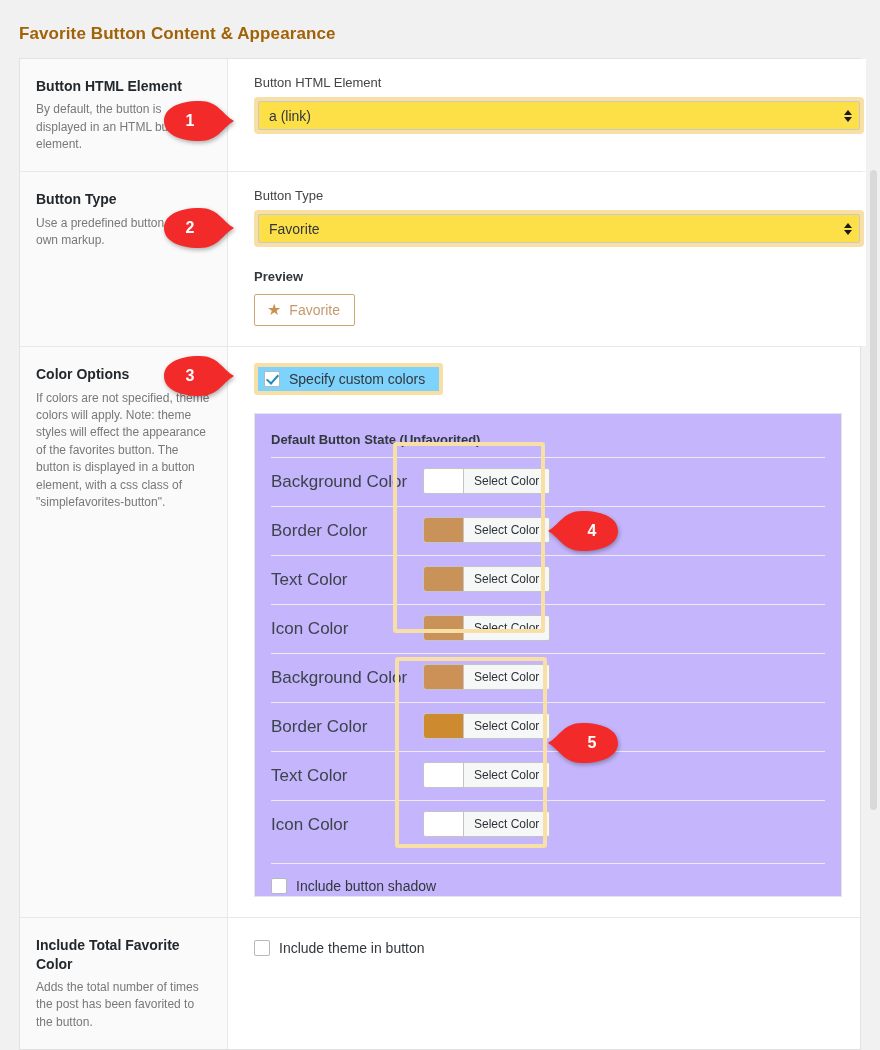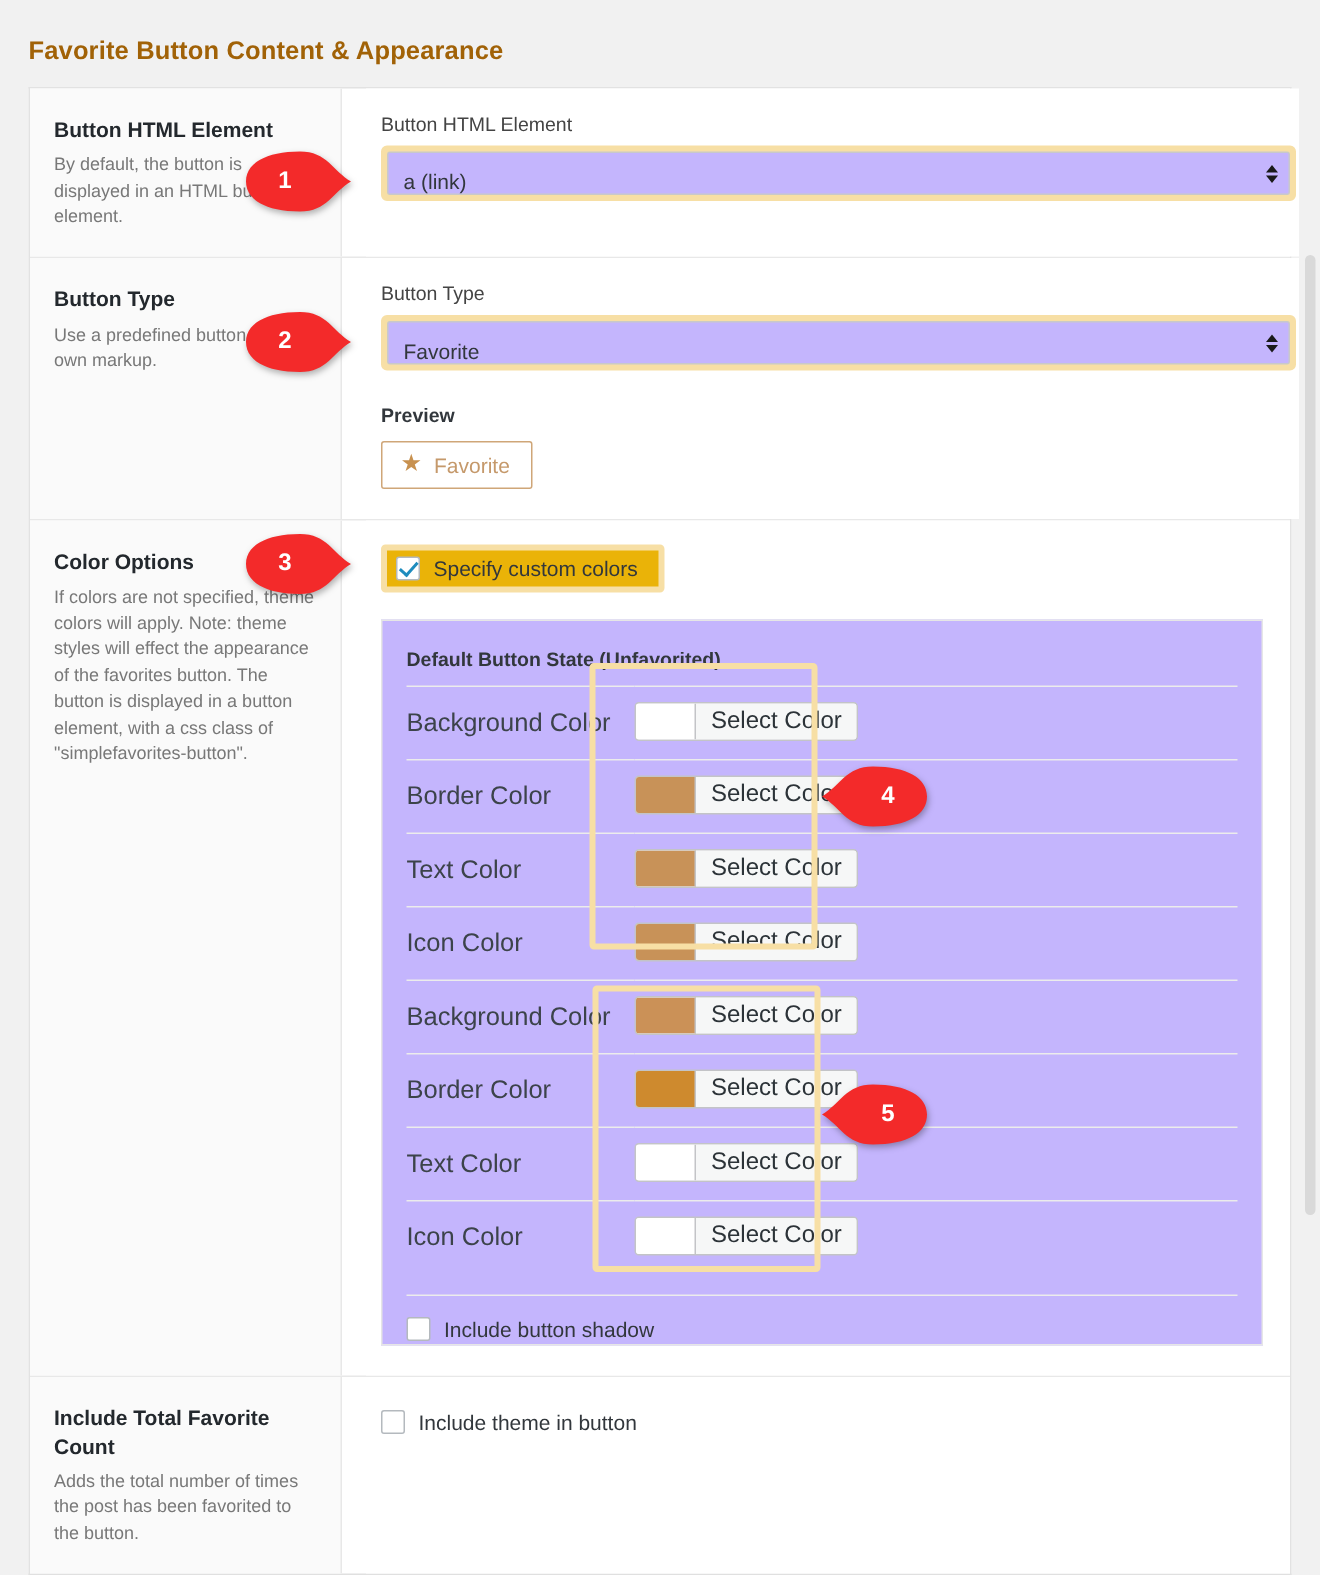--- a/index.html
+++ b/index.html
@@ -72,25 +72,25 @@
     border: 4px solid #f7dfa5;
     border-radius: 4px;
     display: block;
     width: 610px;
     background: #f7dfa5;
   }
   .sel {
     position: relative;
     width: 100%;
     height: 29px;
-    background: #c4b5fd;
+    background: #fde047;
     border: 1px solid #c9c9c9;
     border-radius: 2px;
     display: flex;
-    align-items: flex-end;
+    align-items: center;
     padding-left: 10px;
     font-size: 14px;
     color: #32373c;
   }
   .sel .arrows {
     position: absolute; right: 7px; top: 50%;
     transform: translateY(-50%);
     display: flex; flex-direction: column; gap: 2px;
   }
   .tri-up, .tri-dn { width:0; height:0; border-left:4px solid transparent; border-right:4px solid transparent; }
@@ -127,21 +127,21 @@
     border-width: 0 2px 2px 0;
     transform: rotate(42deg);
   }
   .cb-label { font-size: 14px; color: #32373c; }
 
   .hl-box-checkbox {
     border: 4px solid #f7dfa5;
     border-radius: 3px;
     display: inline-block;
     padding: 4px 14px 4px 6px;
-    background: #eab308;
+    background: #7dd3fc;
   }
 
   
   .color-panel {
     margin-top: 18px;
     border: 1px solid #e6e6e6;
     background: #c4b5fd;
     padding: 14px 16px 2px 16px;
     position: relative;
   }
@@ -156,21 +156,21 @@
     border-radius: 3px;
     overflow: hidden;
     background: #f6f7f7;
     height: 26px;
     align-items: stretch;
   }
   .sw { width: 40px; border-right: 1px solid #c3c4c7; }
   .sc-text {
     display: flex; align-items: center;
     padding: 0 10px;
-    font-size: 16px;
+    font-size: 12px;
     color: #2c3338;
     background: #f6f7f7;
   }
 
   
   .hl-rect {
     position: absolute;
     border: 4px solid #f7dfa5;
     border-radius: 3px;
     pointer-events: none;
@@ -364,21 +364,21 @@
         </div>
 
         <div class="hl-rect" style="left:138px; top:28px; width:152px; height:191px;"></div>
         <div class="hl-rect" style="left:140px; top:243px; width:152px; height:191px;"></div>
       </div>
     </div>
   </div>
 
   <div class="ft-row">
     <div class="ft-th" style="min-height:120px">
-      <h3>Include Total Favorite Count</h3>
+      <h3>Include Total Favorite Color</h3>
       <p>Adds the total number of times the post has been favorited to the button.</p>
     </div>
     <div class="ft-td" style="padding-top:22px">
       <div class="cb-row">
         <span class="cb"></span>
         <span class="cb-label">Include theme in button</span>
       </div>
     </div>
   </div>
 

